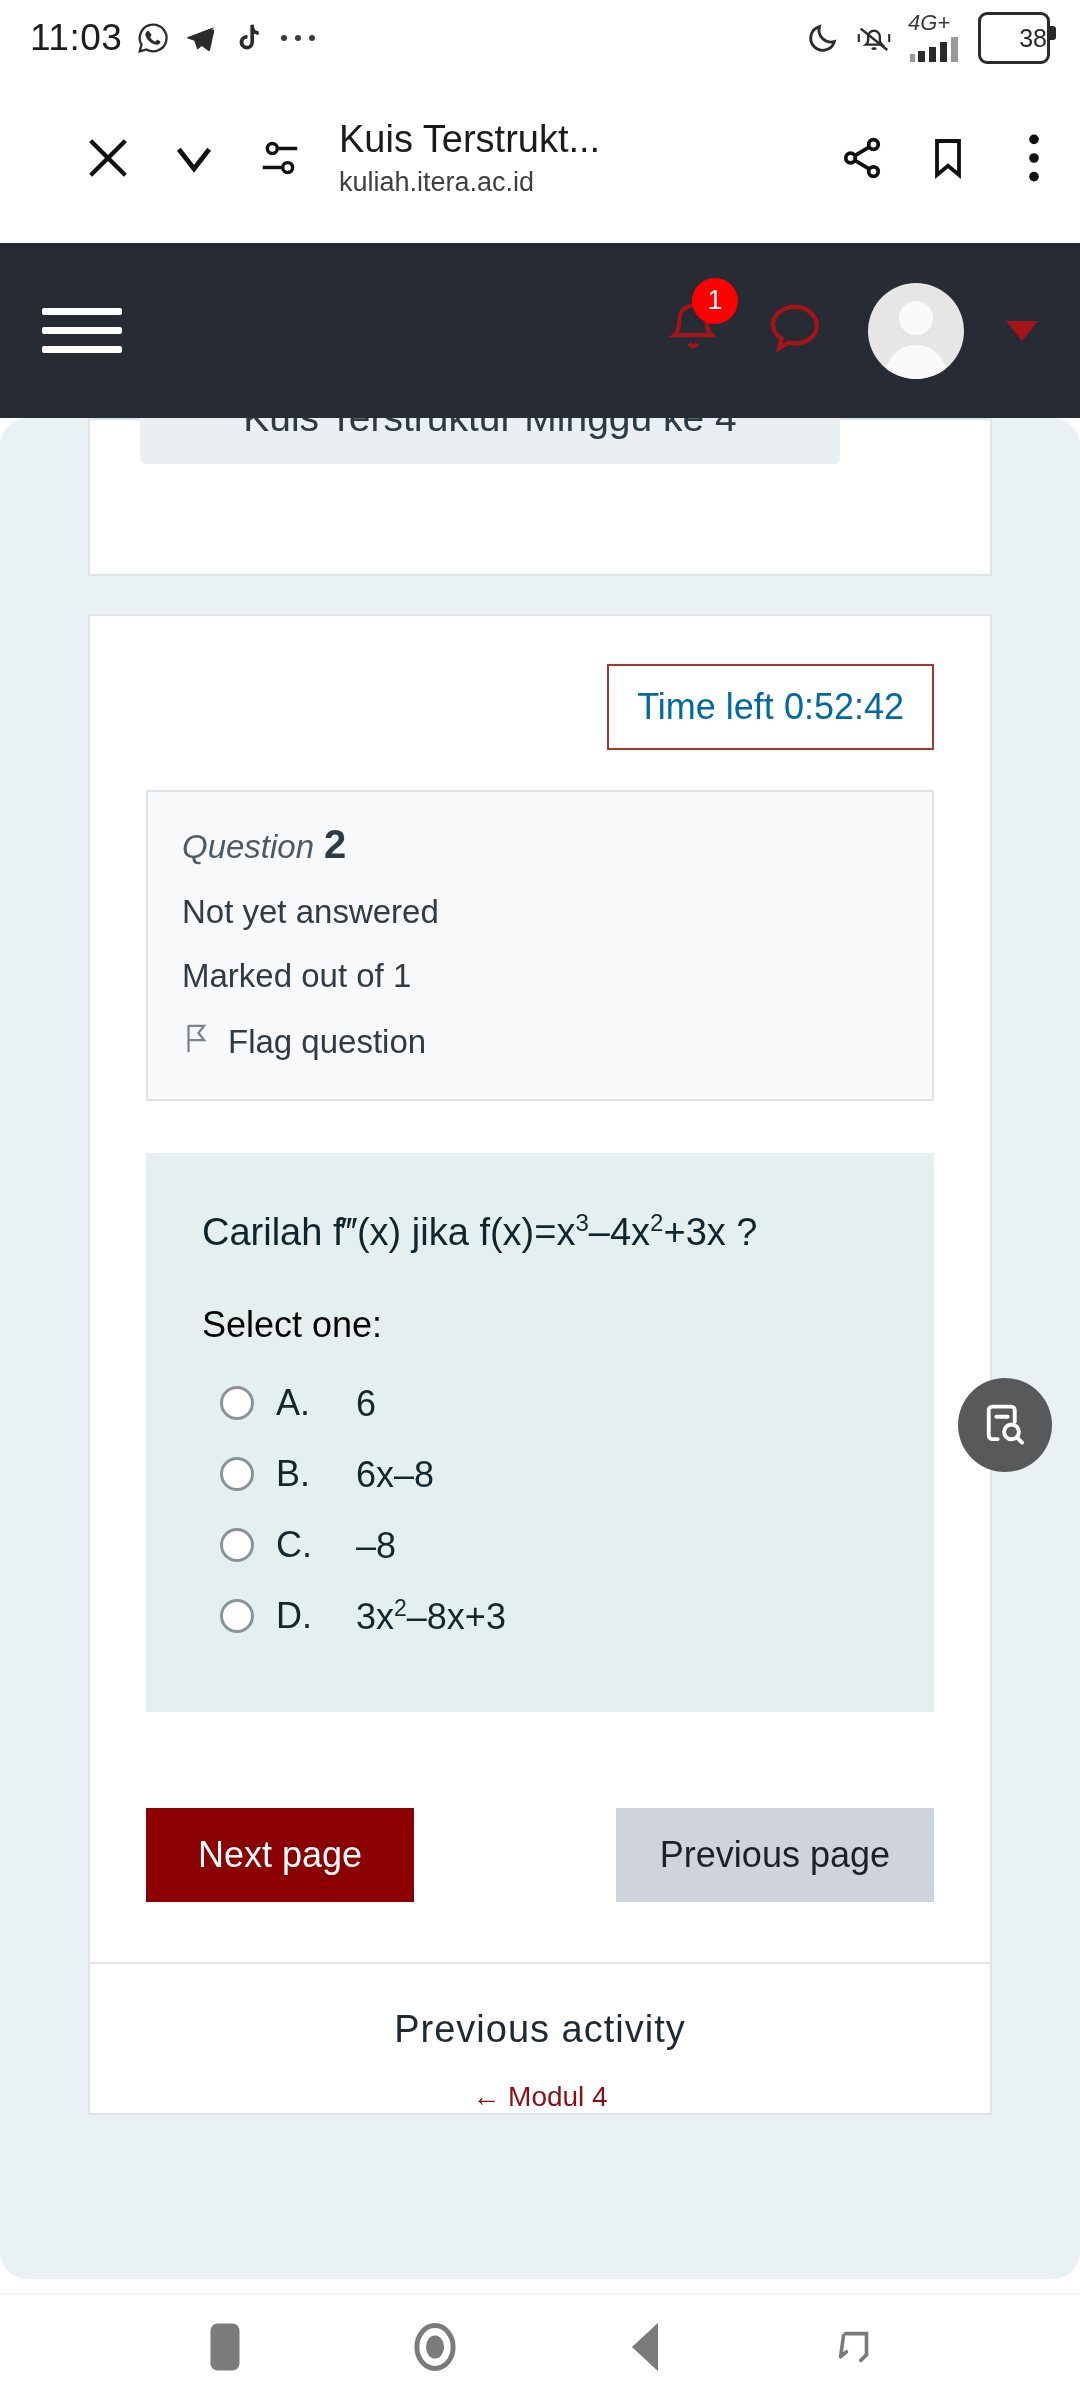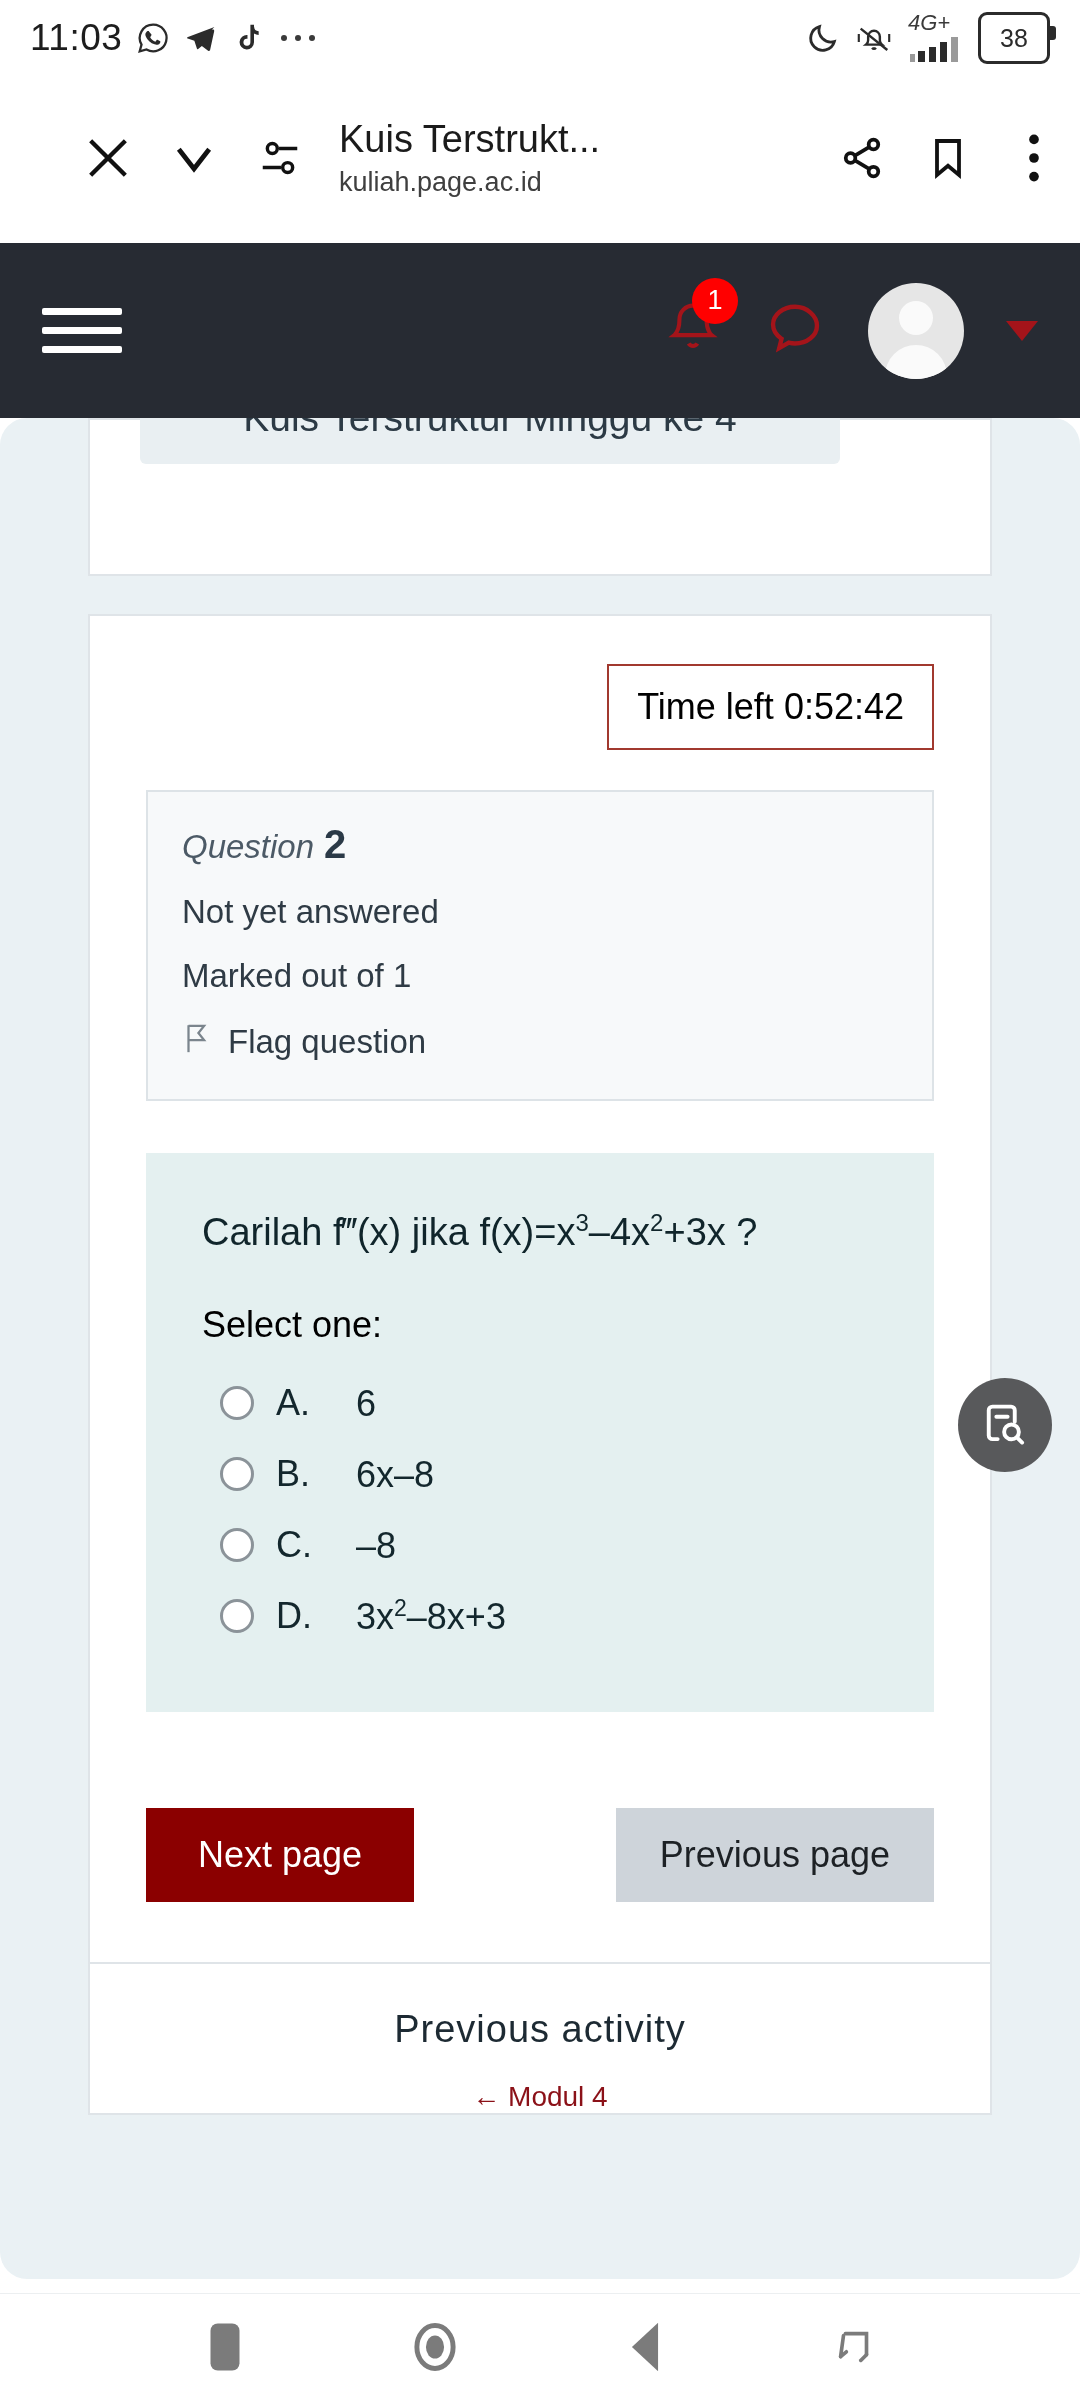--- a/index.html
+++ b/index.html
@@ -16,21 +16,21 @@
   .statusbar {
     position: absolute; top: 0; left: 0; width: 1080px; height: 76px;
     display: flex; align-items: center; justify-content: space-between;
     padding: 0 30px; background: #ffffff;
   }
   .sb-left { display: flex; align-items: center; gap: 14px; }
   .sb-time { font-size: 37px; color: #1d1d1d; letter-spacing: .5px; }
   .sb-right { display: flex; align-items: center; gap: 14px; }
   .sb-ico { display: inline-flex; align-items: center; justify-content: center; }
   .batt {
-    display: inline-flex; align-items: center; justify-content: center;
+    display: inline-flex; align-items: center; justify-content: flex-end;
     width: 72px; height: 52px; border: 3px solid #2b2b2b; border-radius: 9px;
     font-size: 25px; color: #2b2b2b; position: relative;
   }
   .batt::after {
     content: ""; position: absolute; right: -9px; top: 11px;
     width: 6px; height: 14px; background: #2b2b2b; border-radius: 0 3px 3px 0;
   }
   .net-label { font-size: 22px; color: #3a3a3a; line-height: 1; margin-bottom: 2px; font-style: italic; }
   .net-wrap { display: flex; flex-direction: column; align-items: flex-start; }
 
@@ -90,21 +90,21 @@
     position: absolute; left: 50px; top: -48px; right: 150px; height: 92px;
     background: #e9eff2; border-radius: 6px;
     display: flex; align-items: center; justify-content: center;
     font-size: 39px; color: #2c3a45; white-space: nowrap; overflow: hidden;
   }
   .gap { height: 38px; }
 
   .quiz-card { padding: 0 0 0 0; }
   .timer-row { display: flex; justify-content: flex-end; padding: 48px 56px 0 0; }
   .timer-box {
-    border: 2px solid #a1392f; padding: 20px 28px; font-size: 36px; color: #000000; background: #fff;
+    border: 2px solid #a1392f; padding: 20px 28px; font-size: 36px; color: #0369a1; background: #fff;
   }
   .qinfo {
     margin: 40px 56px 0 56px; border: 2px solid #dde3e7; background: #f7f9fa;
     padding: 30px 34px 36px 34px;
   }
   .qinfo-line { font-size: 33px; color: #2f3b45; margin-bottom: 26px; }
   .qinfo-line:last-child { margin-bottom: 0; }
   .q-label { color: #4c5a66; font-style: italic; }
   .q-num { font-size: 40px; font-weight: bold; color: #2b3a47; margin-left: 10px; }
   .flag-row { display: flex; align-items: center; gap: 16px; }
@@ -232,21 +232,21 @@
     </div>
     <div class="tb-btn">
       <svg width="46" height="46" viewBox="0 0 24 24">
         <circle cx="8" cy="7" r="2.6" fill="none" stroke="#111" stroke-width="1.8"></circle>
         <path stroke="#111" stroke-width="1.8" d="M11.5 7H21M3 17h9.5"></path>
         <circle cx="16" cy="17" r="2.6" fill="none" stroke="#111" stroke-width="1.8"></circle>
       </svg>
     </div>
     <div class="tb-title">
       <div class="t1">Kuis Terstrukt...</div>
-      <div class="t2">kuliah.page.ac.id</div>
+      <div class="t2">kuliah.itera.ac.id</div>
     </div>
     <div class="tb-btn">
       <svg width="50" height="50" viewBox="0 0 24 24" fill="none" stroke="#111" stroke-width="1.8">
         <circle cx="17.5" cy="5.5" r="2.3"></circle>
           <circle cx="6.5" cy="12" r="2.3"></circle>
           <circle cx="17.5" cy="18.5" r="2.3"></circle>
         <path d="M8.6 10.9l6.8-4.1M8.6 13.1l6.8 4.1"></path>
       </svg>
     </div>
     <div class="tb-btn">

